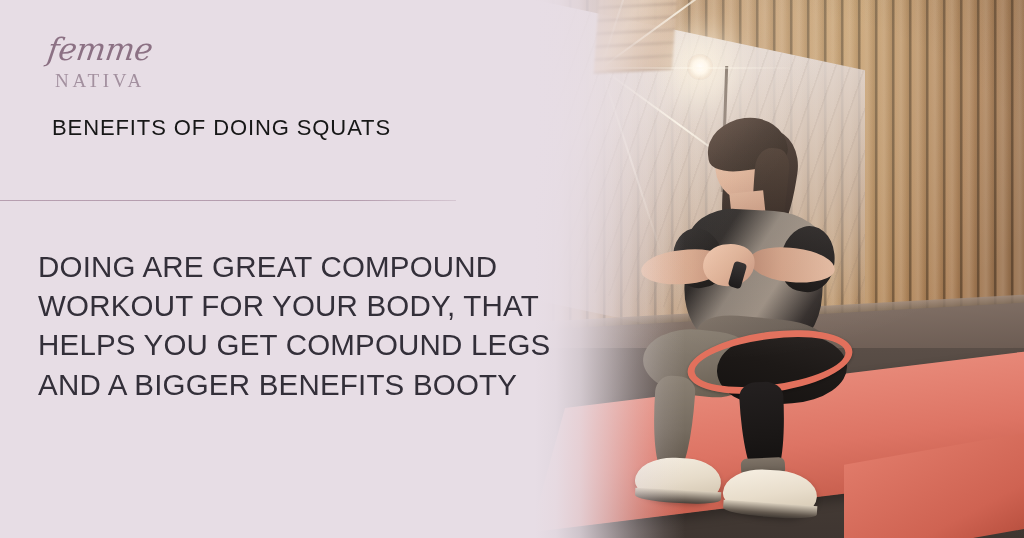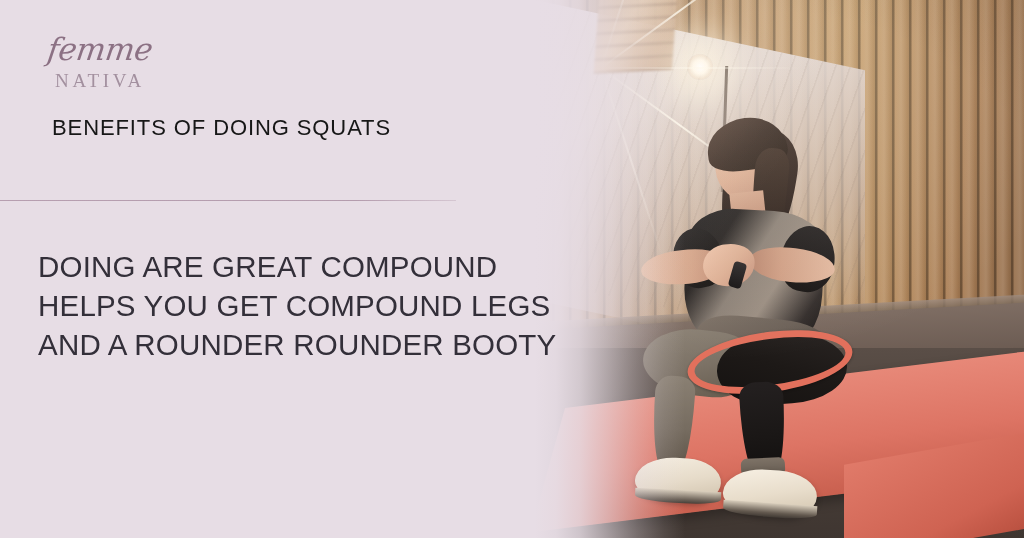--- a/index.html
+++ b/index.html
@@ -506,18 +506,19 @@
       <span class="logo-script">femme</span>
       <span class="logo-word">NATIVA</span>
     </div>
 
     <div class="title">BENEFITS OF DOING SQUATS</div>
 
     <div class="divider"></div>
 
     <div class="body-copy">
       <span class="line">DOING ARE GREAT COMPOUND</span>
+      <span class="line">WORKOUT FOR YOUR BODY, THAT</span>
       <span class="line">HELPS YOU GET COMPOUND LEGS</span>
-      <span class="line">AND A ROUNDER ROUNDER BOOTY</span>
+      <span class="line">AND A BIGGER BENEFITS BOOTY</span>
     </div>
 
   </div>
 </div>
 
 </body></html>

